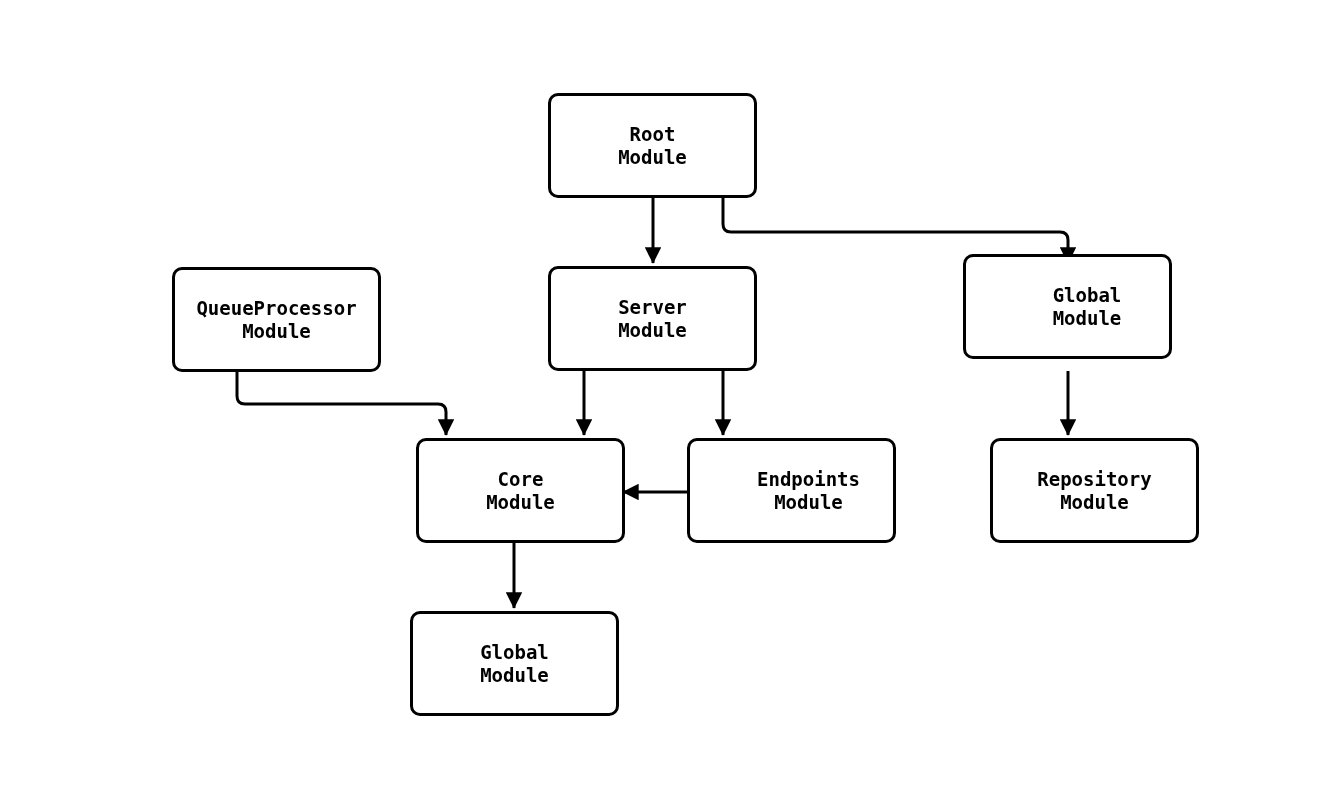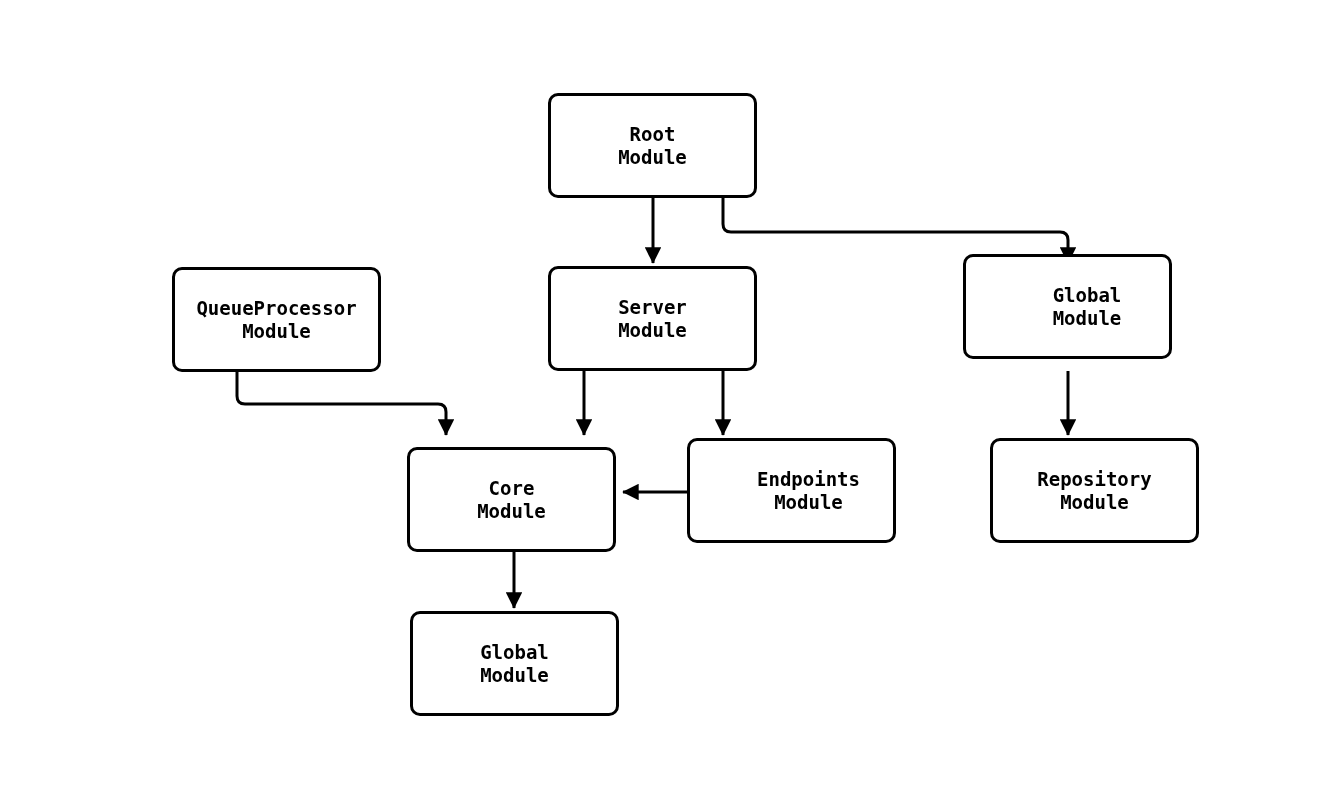--- a/index.html
+++ b/index.html
@@ -40,21 +40,21 @@
     font-weight: bold;
     font-size: 19px;
     line-height: 1.18;
     color: #000000;
     white-space: pre-line;
   }
   .n-root          { left: 548px; top:  93px; }
   .n-server        { left: 548px; top: 266px; }
   .n-global        { left: 963px; top: 254px; padding-left: 39px; }
   .n-queueprocessor{ left: 133px; top: 267px; margin-left: 39px; }
-  .n-core          { left: 407px; top: 438px; margin-top: 9px; }
+  .n-core          { left: 416px; top: 438px; }
   .n-endpoints     { left: 687px; top: 438px; padding-left: 34px; }
   .n-repository    { left: 990px; top: 438px; }
   .n-queue         { left: 410px; top: 611px; }
 </style>
 </head>
 <body>
 
 <div class="canvas">
 
   <svg class="edges" viewBox="0 0 1337 809" xmlns="http://www.w3.org/2000/svg">

